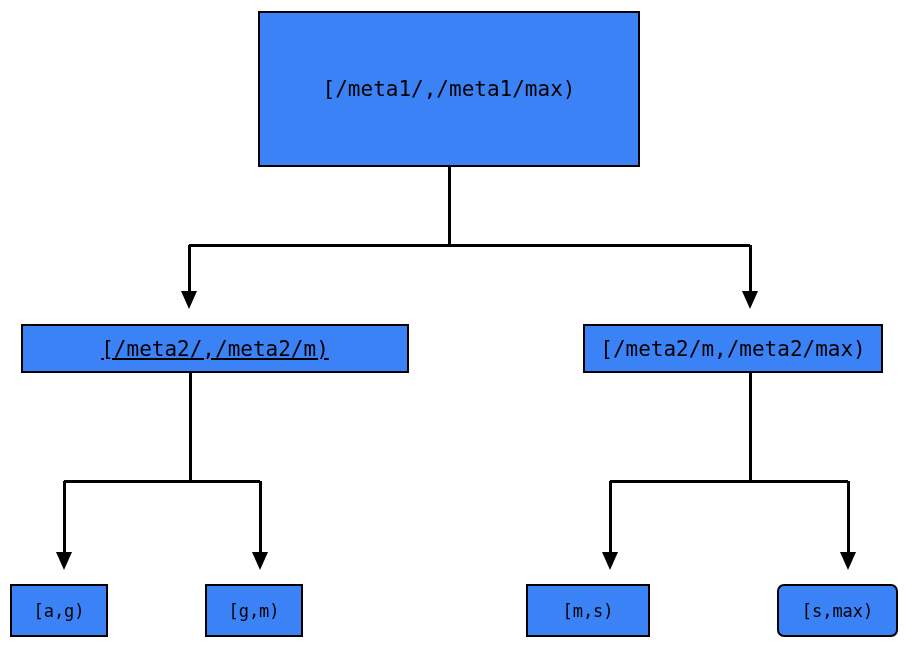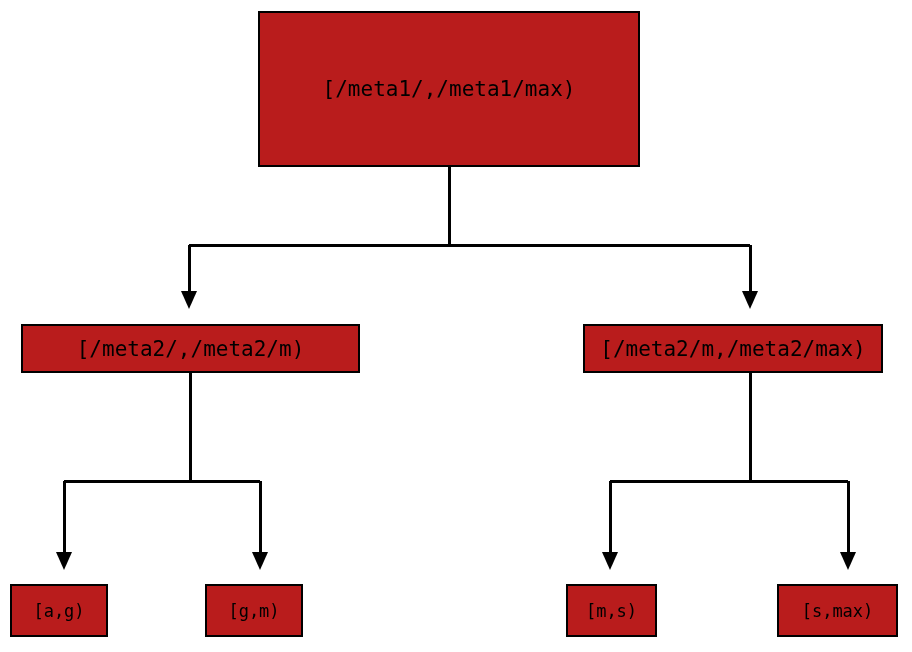--- a/index.html
+++ b/index.html
@@ -15,21 +15,21 @@
     position: relative;
     width: 912px;
     height: 652px;
     background: #ffffff;
     overflow: hidden;
   }
   .node {
     position: absolute;
     box-sizing: border-box;
     border: 2px solid #000000;
-    background: #b91c1c;
+    background: #3b82f6;
     display: flex;
     align-items: center;
     justify-content: center;
     color: #000000;
     white-space: pre;
     letter-spacing: 0px;
   }
   .node-root {
     left: 258px;
     top: 11px;
@@ -37,35 +37,36 @@
     height: 156px;
     font-size: 21px;
   }
   .node-l2 {
     top: 324px;
     height: 49px;
     font-size: 21px;
   }
   .node-l2.left {
     left: 21px;
-    width: 339px;
+    width: 388px;
+    text-decoration: underline;
   }
   .node-l2.right {
     left: 583px;
     width: 300px;
   }
   .node-leaf {
     top: 584px;
     height: 53px;
     font-size: 17px;
   }
   .leaf-0 { left: 10px;  width: 98px; }
   .leaf-1 { left: 205px; width: 98px; }
-  .leaf-2 { left: 566px; width: 91px; }
-  .leaf-3 { left: 777px; width: 121px; }
+  .leaf-2 { left: 526px; width: 124px; }
+  .leaf-3 { left: 777px; width: 121px; border-radius: 7px; }
 
   svg.edges {
     position: absolute;
     left: 0;
     top: 0;
     width: 912px;
     height: 652px;
     pointer-events: none;
   }
   svg.edges line, svg.edges path {

